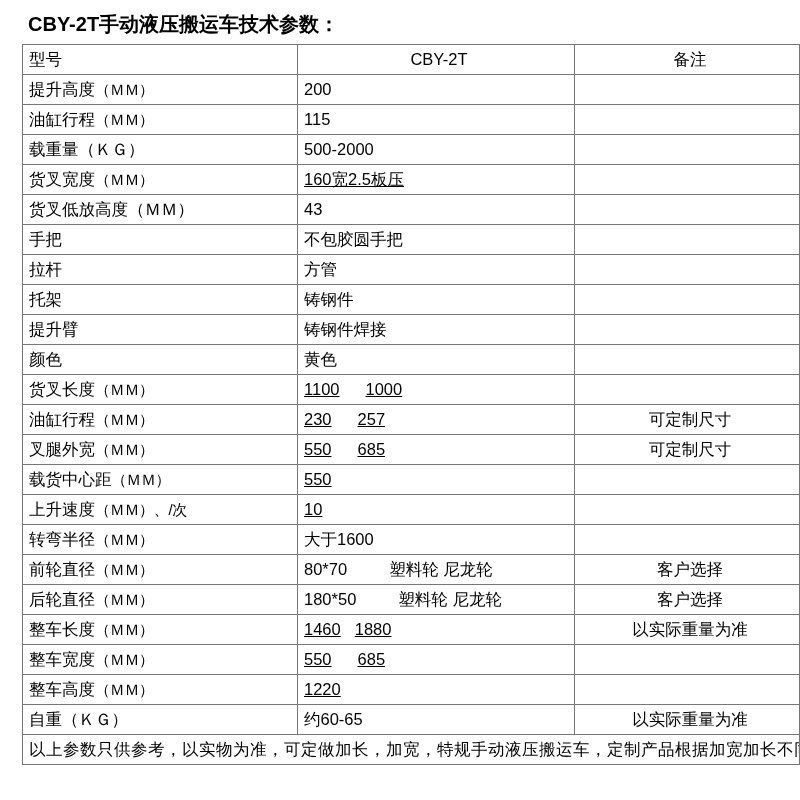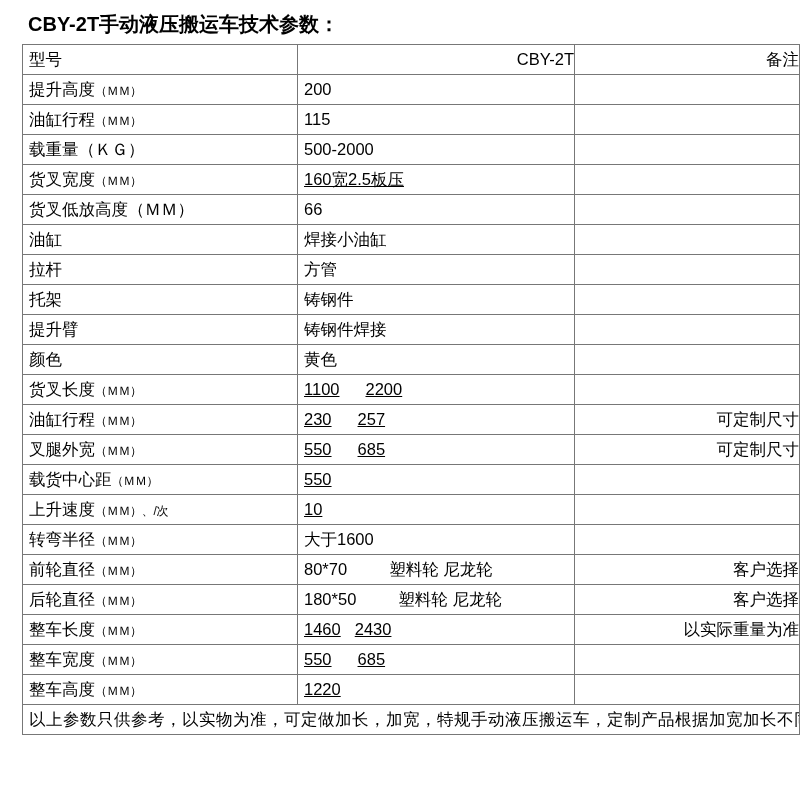--- a/index.html
+++ b/index.html
@@ -44,27 +44,27 @@
     line-height: 1.05;
     white-space: nowrap;
     overflow: hidden;
   }
   td.c-label   { width: 268px; }
   td.c-value   { width: 270px; }
   td.c-remark  { width: 218px; margin-left: 8px; }
 
   .lbl { display: inline-block; }
   .unit {
-    font-size: 12px;
+    font-size: 15px;
     vertical-align: baseline;
     letter-spacing: -0.3px;
   }
   .val-pad { padding-left: 12px; text-decoration: underline; }
   .val-pad2 { padding-left: 18px; }
-  .center { text-align: right; padding-left: 0; }
+  .center { text-align: center; padding-left: 0; }
   .gap { display: inline-block; width: 26px; }
   .gap-sm { display: inline-block; width: 14px; }
   .gap-lg { display: inline-block; width: 42px; }
   .note-cell {
     font-size: 16.5px;
     line-height: 1.55;
     padding: 4px 8px 6px 8px;
     white-space: normal;
     height: auto;
     letter-spacing: 0.5px;
@@ -99,26 +99,26 @@
           <td class="c-value"><span>500-2000</span></td>
           <td class="c-remark"><span></span></td>
         </tr>
         <tr>
           <td class="c-label"><span class="lbl">货叉宽度</span><span class="unit">（ＭＭ）</span></td>
           <td class="c-value val-pad"><span>160宽2.5板压</span></td>
           <td class="c-remark"><span></span></td>
         </tr>
         <tr>
           <td class="c-label"><span class="lbl">货叉低放高度（ＭＭ）</span></td>
-          <td class="c-value val-pad2"><span>66</span></td>
-          <td class="c-remark"><span></span></td>
-        </tr>
-        <tr>
-          <td class="c-label"><span class="lbl">油缸</span></td>
-          <td class="c-value"><span>焊接小油缸</span></td>
+          <td class="c-value val-pad2"><span>43</span></td>
+          <td class="c-remark"><span></span></td>
+        </tr>
+        <tr>
+          <td class="c-label"><span class="lbl">手把</span></td>
+          <td class="c-value"><span>不包胶圆手把</span></td>
           <td class="c-remark"><span></span></td>
         </tr>
         <tr>
           <td class="c-label"><span class="lbl">拉杆</span></td>
           <td class="c-value"><span>方管</span></td>
           <td class="c-remark"><span></span></td>
         </tr>
         <tr>
           <td class="c-label"><span class="lbl">托架</span></td>
           <td class="c-value"><span>铸钢件</span></td>
@@ -129,21 +129,21 @@
           <td class="c-value"><span>铸钢件焊接</span></td>
           <td class="c-remark"><span></span></td>
         </tr>
         <tr>
           <td class="c-label"><span class="lbl">颜色</span></td>
           <td class="c-value"><span>黄色</span></td>
           <td class="c-remark"><span></span></td>
         </tr>
         <tr>
           <td class="c-label"><span class="lbl">货叉长度</span><span class="unit">（ＭＭ）</span></td>
-          <td class="c-value val-pad"><span>1100</span><span class="gap"></span><span>2200</span></td>
+          <td class="c-value val-pad"><span>1100</span><span class="gap"></span><span>1000</span></td>
           <td class="c-remark"><span></span></td>
         </tr>
         <tr>
           <td class="c-label"><span class="lbl">油缸行程</span><span class="unit">（ＭＭ）</span></td>
           <td class="c-value val-pad"><span>230</span><span class="gap"></span><span>257</span></td>
           <td class="c-remark center"><span>可定制尺寸</span></td>
         </tr>
         <tr>
           <td class="c-label"><span class="lbl">叉腿外宽</span><span class="unit">（ＭＭ）</span></td>
           <td class="c-value val-pad"><span>550</span><span class="gap"></span><span>685</span></td>
@@ -169,32 +169,37 @@
           <td class="c-value"><span>80*70</span><span class="gap-lg"></span><span>塑料轮 尼龙轮</span></td>
           <td class="c-remark center"><span>客户选择</span></td>
         </tr>
         <tr>
           <td class="c-label"><span class="lbl">后轮直径</span><span class="unit">（ＭＭ）</span></td>
           <td class="c-value"><span>180*50</span><span class="gap-lg"></span><span>塑料轮 尼龙轮</span></td>
           <td class="c-remark center"><span>客户选择</span></td>
         </tr>
         <tr>
           <td class="c-label"><span class="lbl">整车长度</span><span class="unit">（ＭＭ）</span></td>
-          <td class="c-value val-pad"><span>1460</span><span class="gap-sm"></span><span>2430</span></td>
+          <td class="c-value val-pad"><span>1460</span><span class="gap-sm"></span><span>1880</span></td>
           <td class="c-remark center"><span>以实际重量为准</span></td>
         </tr>
         <tr>
           <td class="c-label"><span class="lbl">整车宽度</span><span class="unit">（ＭＭ）</span></td>
           <td class="c-value val-pad"><span>550</span><span class="gap"></span><span>685</span></td>
           <td class="c-remark"><span></span></td>
         </tr>
         <tr>
           <td class="c-label"><span class="lbl">整车高度</span><span class="unit">（ＭＭ）</span></td>
           <td class="c-value val-pad"><span>1220</span></td>
           <td class="c-remark"><span></span></td>
         </tr>
         <tr>
+          <td class="c-label"><span class="lbl">自重（ＫＧ）</span></td>
+          <td class="c-value"><span>约60-65</span></td>
+          <td class="c-remark center"><span>以实际重量为准</span></td>
+        </tr>
+        <tr>
           <td colspan="3" class="note-cell">以上参数只供参考，以实物为准，可定做加长，加宽，特规手动液压搬运车，定制产品根据加宽加长不同来定价格，如有更改不内行通知，谢谢你对我工作的支持</td>
         </tr>
       </tbody>
   </table>
 
 </div>
 
 </body></html>

